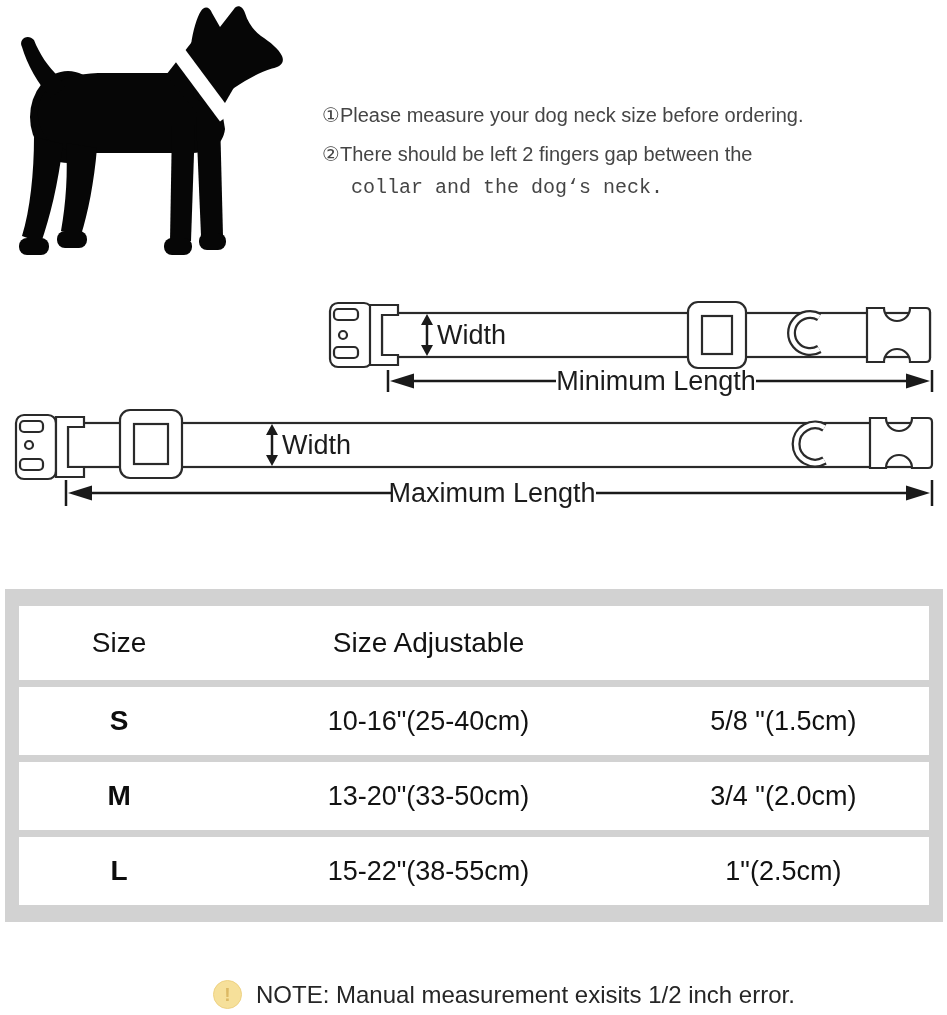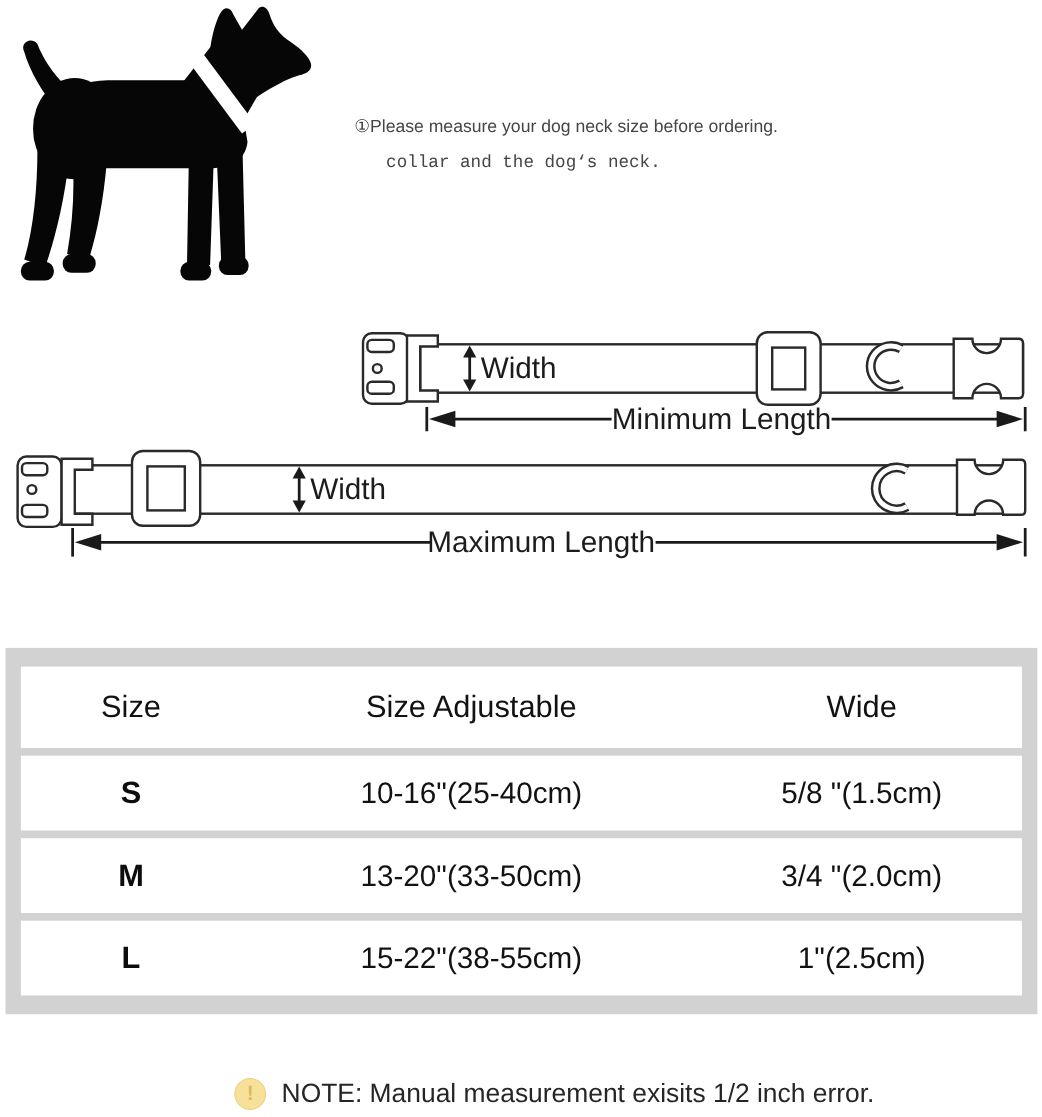--- a/index.html
+++ b/index.html
@@ -3,21 +3,21 @@
 <meta charset="utf-8">
 <style>
   html,body{margin:0;padding:0;background:#ffffff;}
   #canvas{
     position:relative;width:947px;height:1015px;background:#ffffff;overflow:hidden;
     font-family:"Liberation Sans","DejaVu Sans",sans-serif;color:#1a1a1a;
   }
   
   #dog-svg{position:absolute;left:10px;top:5px;}
   
-  #instructions{position:absolute;left:322px;top:99px;width:625px;font-size:16px;line-height:33px;color:#454545;}
+  #instructions{position:absolute;left:322px;top:99px;width:625px;font-size:20px;line-height:33px;color:#454545;}
   #instructions .line2{margin-top:6px;}
   #instructions .indent{padding-left:29px;font-family:Liberation Mono, monospace;}
   
   #collars-svg{position:absolute;left:0;top:288px;}
   #collars-svg text{font-family:"Liberation Sans","DejaVu Sans",sans-serif;fill:#1c1c1c;font-size:27px;}
   
   #size-table{
     position:absolute;left:5px;top:589px;width:938px;box-sizing:border-box;
     background:#d2d2d2;padding:17px 14px;
   }
@@ -56,20 +56,21 @@
       <path d="M56,138 L87,143 C84,178 78,208 71,230 L51,226 C56,198 58,168 56,138 Z"></path>
       <rect x="47" y="226" width="30" height="17" rx="8"></rect>
       <path d="M24,132 L53,139 C48,180 40,212 31,238 L12,231 C20,205 24,168 24,132 Z"></path>
       <rect x="9" y="233" width="30" height="17" rx="8"></rect>
     </g>
     <line x1="158" y1="34" x2="216" y2="112" stroke="#ffffff" stroke-width="15"></line>
   </svg>
 
   <div id="instructions">
     <div class="line1">①Please measure your dog neck size before ordering.</div>
+    <div class="line2">②There should be left 2 fingers gap between the</div>
     <div class="indent">collar and the dog‘s neck.</div>
   </div>
 
   <svg id="collars-svg" width="947" height="232" viewBox="0 0 947 232">
 
     <g stroke="#2a2a2a" stroke-width="2.2" fill="#ffffff">
       <rect x="382" y="25" width="548" height="44"></rect>
 
       <g>
         <rect x="330" y="15" width="42" height="64" rx="8"></rect>
@@ -148,21 +149,20 @@
       <line x1="596" y1="205" x2="906" y2="205"></line>
       <path d="M930,205 L906,197.5 L906,212.5 Z" stroke="none"></path>
     </g>
     <text x="492" y="214" text-anchor="middle">Maximum Length</text>
   </svg>
 
   <div id="size-table">
     <div class="trow head">
       <div class="th">Size</div>
       <div class="th">Size Adjustable</div>
-      <div class="th">Wide</div>
     </div>
     <div class="trow body">
       <div class="size-cell">S</div>
       <div class="val-cell">10-16"(25-40cm)</div>
       <div class="val-cell">5/8 "(1.5cm)</div>
     </div>
     <div class="trow body">
       <div class="size-cell">M</div>
       <div class="val-cell">13-20"(33-50cm)</div>
       <div class="val-cell">3/4 "(2.0cm)</div>

